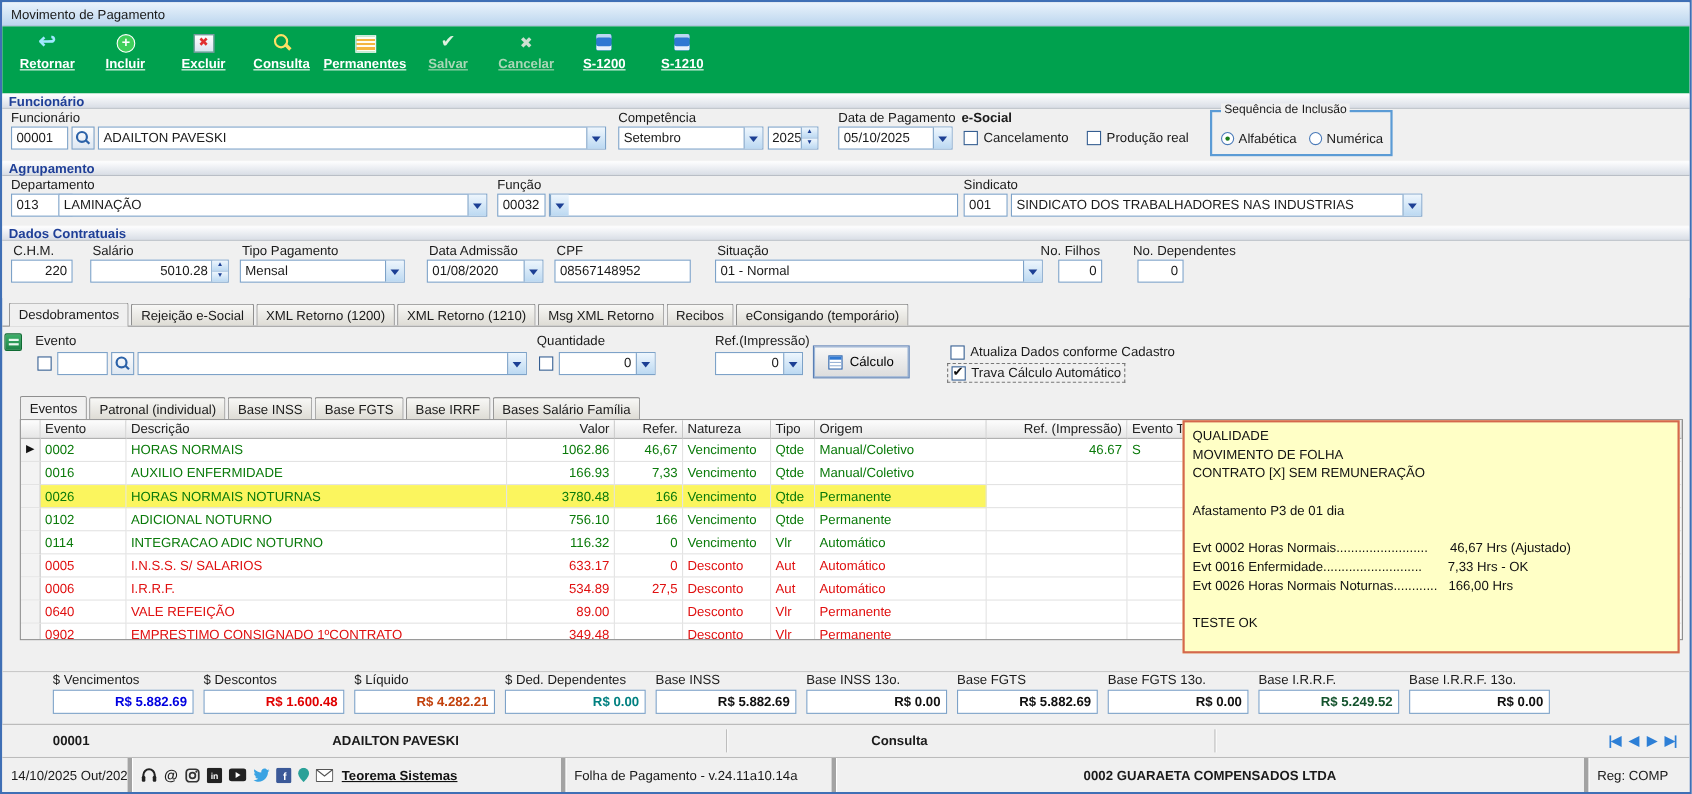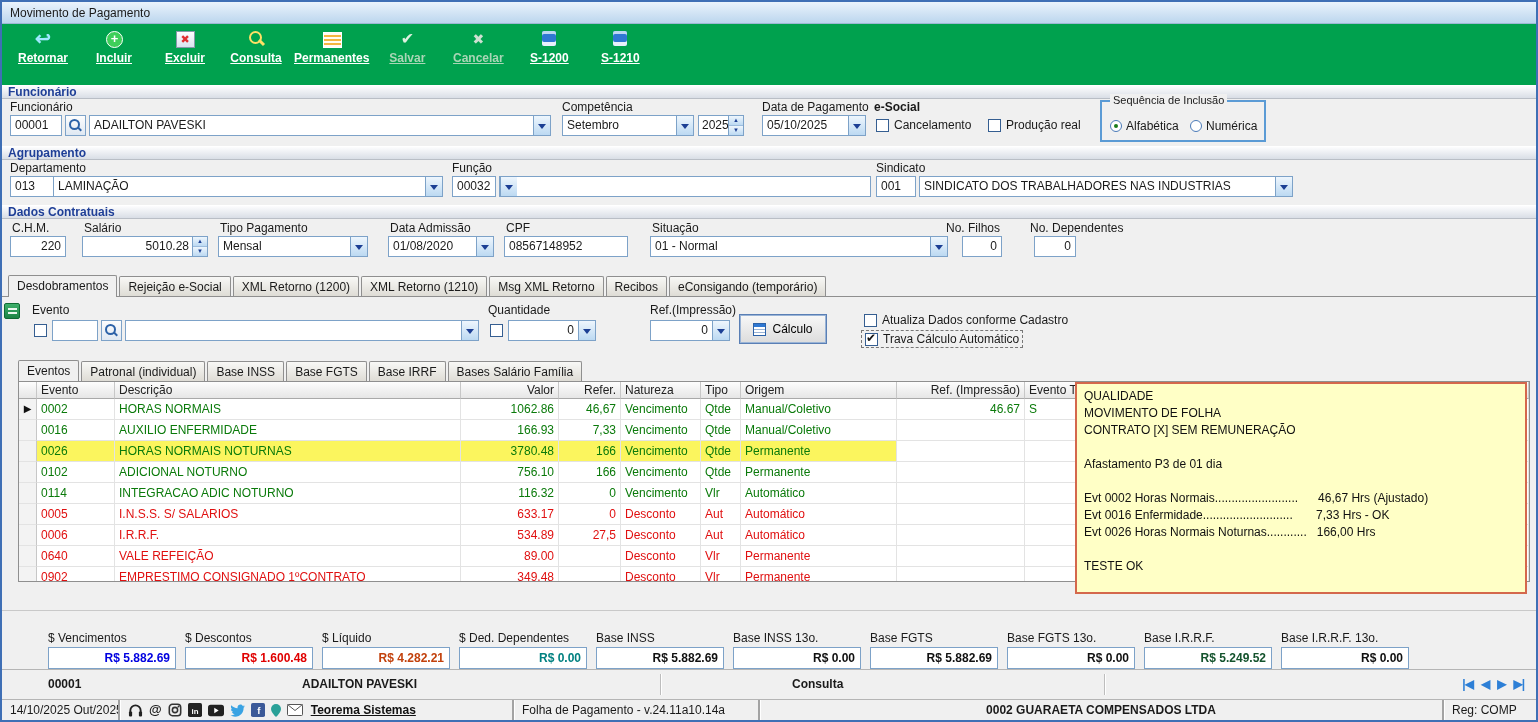--- a/index.html
+++ b/index.html
@@ -69,32 +69,32 @@
 .grid-header .gcell{background:linear-gradient(#fdfdfd,#e6e6e6);border-right:1px solid #c7c7c7;border-bottom:1px solid #a9a9a9;line-height:16px;color:#222}
 .gcell.r{text-align:right}
 .gcell.ind{padding:0;text-align:center;background:#f3f3f3;border-right:1px solid #c7c7c7;font-size:10px;line-height:20px;color:#111}
 .grid-header .gcell.ind{background:linear-gradient(#fdfdfd,#e6e6e6)}
 .gcell.hl{background:#fbf55e}
 .row-vencimento{color:#0a7a0a}
 .row-desconto{color:#e01010}
 .notebox{position:absolute;left:1073px;top:85px;width:452px;height:212px;background:#ffffc6;border:2px solid #d4684c;padding:4px 7px;overflow:hidden}
 .note-line{white-space:pre;line-height:17px;min-height:17px;color:#111}
 .totals{flex:0 0 48px;border-top:1px solid #c9c9c9;padding-left:46px}
-.totals-labels{display:flex;gap:9px;margin-top:20px}
+.totals-labels{display:flex;gap:9px;margin-top:0}
 .tot-label{width:128px;white-space:nowrap;overflow:hidden}
 .totals-values{display:flex;gap:9px;margin-top:2px}
 .tot-box{width:128px;height:22px;background:#fff;border:1px solid #7da2c8;text-align:right;padding:0 5px;line-height:20px;font-weight:bold;white-space:nowrap;overflow:hidden}
 .statusrow{flex:0 0 30px;border-top:1px solid #b5b5b5;background:#f0f0f0;position:relative}
 .st-code{position:absolute;left:46px;top:7px;font-weight:bold}
 .st-name{position:absolute;left:300px;top:7px;font-weight:bold}
 .st-mode{position:absolute;left:790px;top:7px;font-weight:bold}
 .st-div{position:absolute;top:4px;height:21px;border-left:1px solid #bdbdbd;border-right:1px solid #fff}
 .nav{position:absolute;right:12px;top:7px;display:flex;gap:8px;color:#2d7fd6;font-weight:bold;letter-spacing:-1px}
 .bottombar{flex:1;border-top:1px solid #b5b5b5;background:#f0f0f0;display:flex;align-items:stretch;overflow:hidden}
-.bseg{display:flex;align-items:center;padding:0 8px;border-right:2px solid #a3a3a3;box-shadow:1px 0 0 #fff;white-space:nowrap;overflow:hidden}
+.bseg{display:flex;align-items:center;padding:0 8px;border-right:4px solid #a3a3a3;box-shadow:1px 0 0 #fff;white-space:nowrap;overflow:hidden}
 .bseg-date{flex:0 0 118px}
 .bseg-social{flex:0 0 394px}
 .bicons{display:flex;align-items:center;gap:6px}
 .bicon{display:inline-flex;align-items:center}
 .at-glyph{font-weight:bold;font-size:13px;line-height:14px}
 .blink{font-weight:bold;text-decoration:underline;color:#111;margin-left:8px;cursor:pointer}
 .bseg-ver{flex:0 0 246px}
 .bseg-company{flex:1;justify-content:center;font-weight:bold}
 .bseg-reg{flex:0 0 92px;border-right:none}
 </style>

